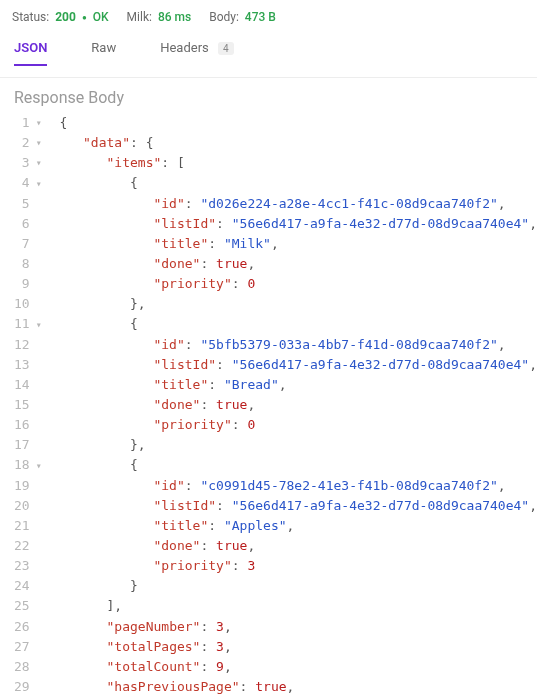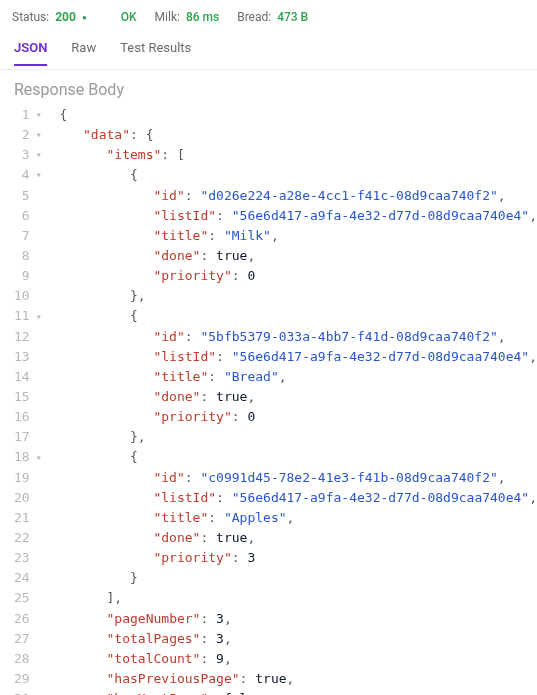--- a/index.html
+++ b/index.html
@@ -15,27 +15,27 @@
     display: flex;
     align-items: center;
     gap: 18px;
     font-size: 12px;
     color: #6b6b6b;
   }
   .status-group { display: flex; align-items: center; gap: 6px; text-align: center; }
   .status-label { color: #6b6b6b; }
   .status-code { color: #2ea44f; font-weight: 700; }
   .status-dot { color: #2ea44f; font-size: 8px; }
-  .status-ok { color: #2ea44f; font-weight: 500; margin-left: 28px; }
+  .status-ok { color: #2ea44f; font-weight: 500; }
   .status-val { color: #2ea44f; font-weight: 500; }
   .tabs {
     display: flex;
     align-items: flex-end;
-    gap: 24px;
-    padding: 8px 14px 4px 14px;
+    gap: 44px;
+    padding: 8px 14px 12px 14px;
     border-bottom: 1px solid #ededed;
     font-size: 13px;
   }
   .tab {
     color: #6b6b6b;
     cursor: pointer;
     padding-bottom: 10px;
     position: relative;
   }
   .tab.active {
@@ -86,46 +86,49 @@
     font-size: 10px;
     line-height: 20.15px;
   }
   .code {
     white-space: pre;
     padding-left: 14px;
   }
   .k { color: #c0392b; }     
   .p { color: #555; }        
   .s { color: #2a55c9; }     
-  .n { color: #0f172a; }     
+  .n { color: #b91c1c; }     
 </style>
 </head>
 <body>
 
 <div class="status-bar">
   <div class="status-group">
     <span class="status-label">Status:</span>
     <span class="status-code">200</span>
     <span class="status-dot">●</span>
     <span class="status-ok">OK</span>
   </div>
   <div class="status-group">
     <span class="status-label">Milk:</span>
     <span class="status-val">86 ms</span>
   </div>
   <div class="status-group">
-    <span class="status-label">Bread:</span>
+    <span class="status-label">Body:</span>
     <span class="status-val">473 B</span>
   </div>
 </div>
 
 <div class="tabs">
   <div class="tab active">JSON</div>
   <div class="tab">Raw</div>
-  <div class="tab">Test Results</div>
+  <div class="tab">
+    <span>Headers</span>
+    <span class="tab-badge">4</span>
+  </div>
 </div>
 
 <div class="section-label">Response Body</div>
 
 <div class="code-area">
   <div class="gutter" id="gutter">1
 2
 3
 4
 5

